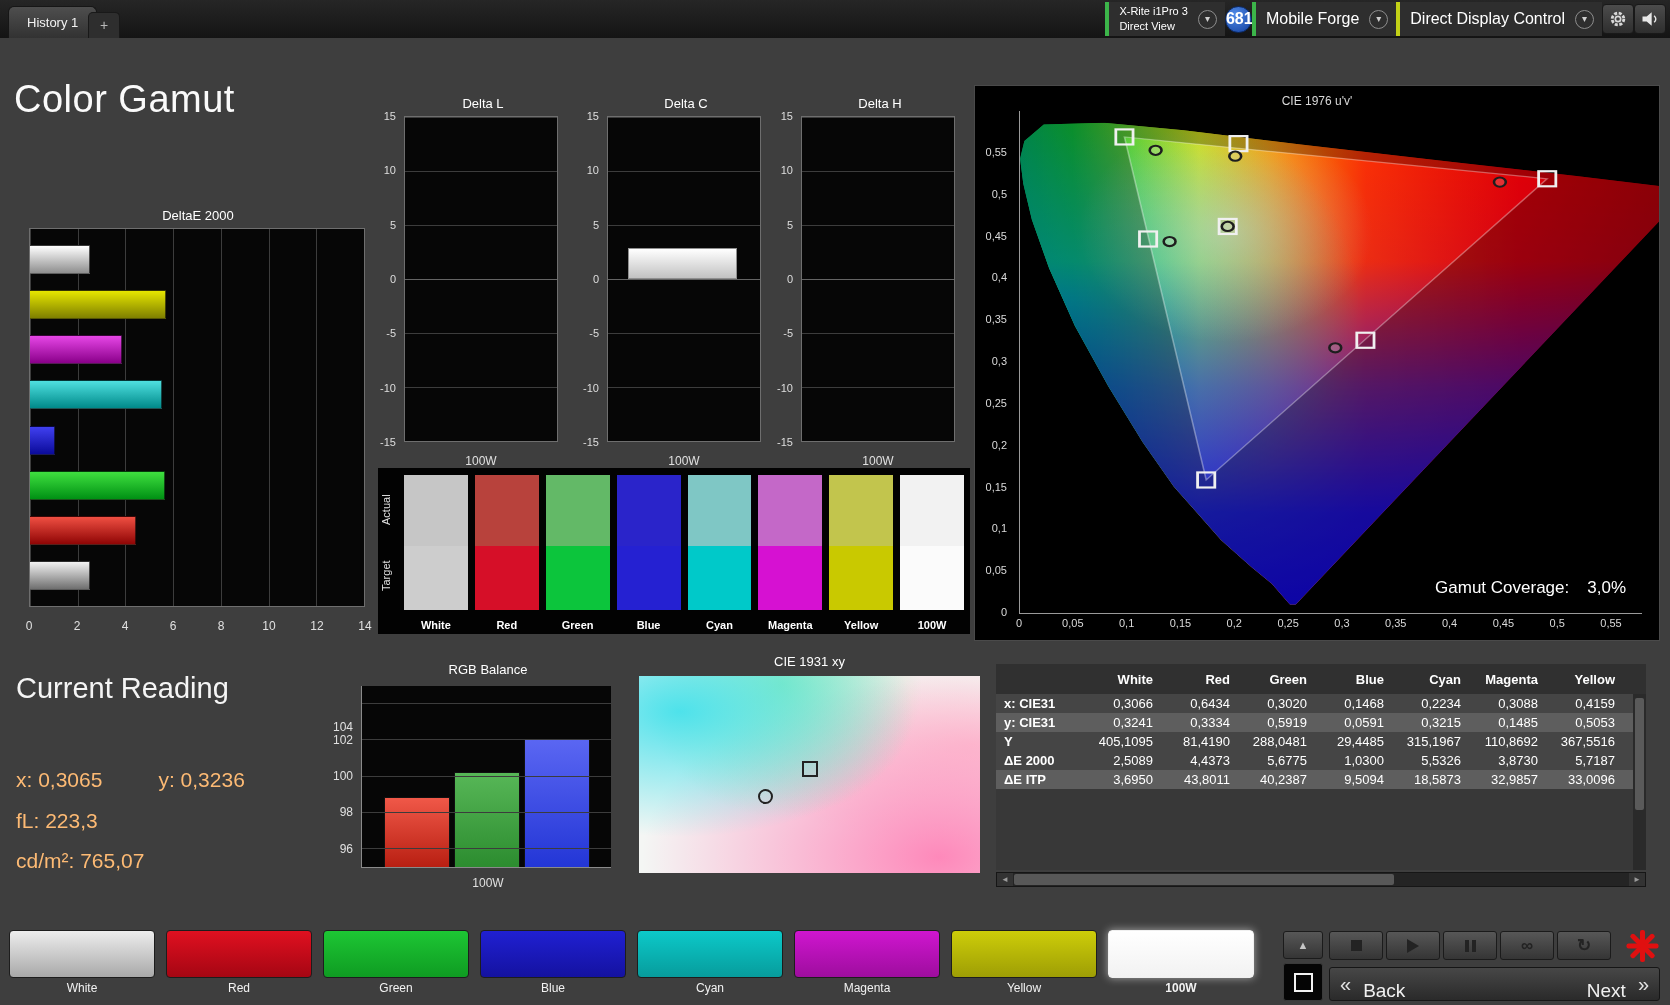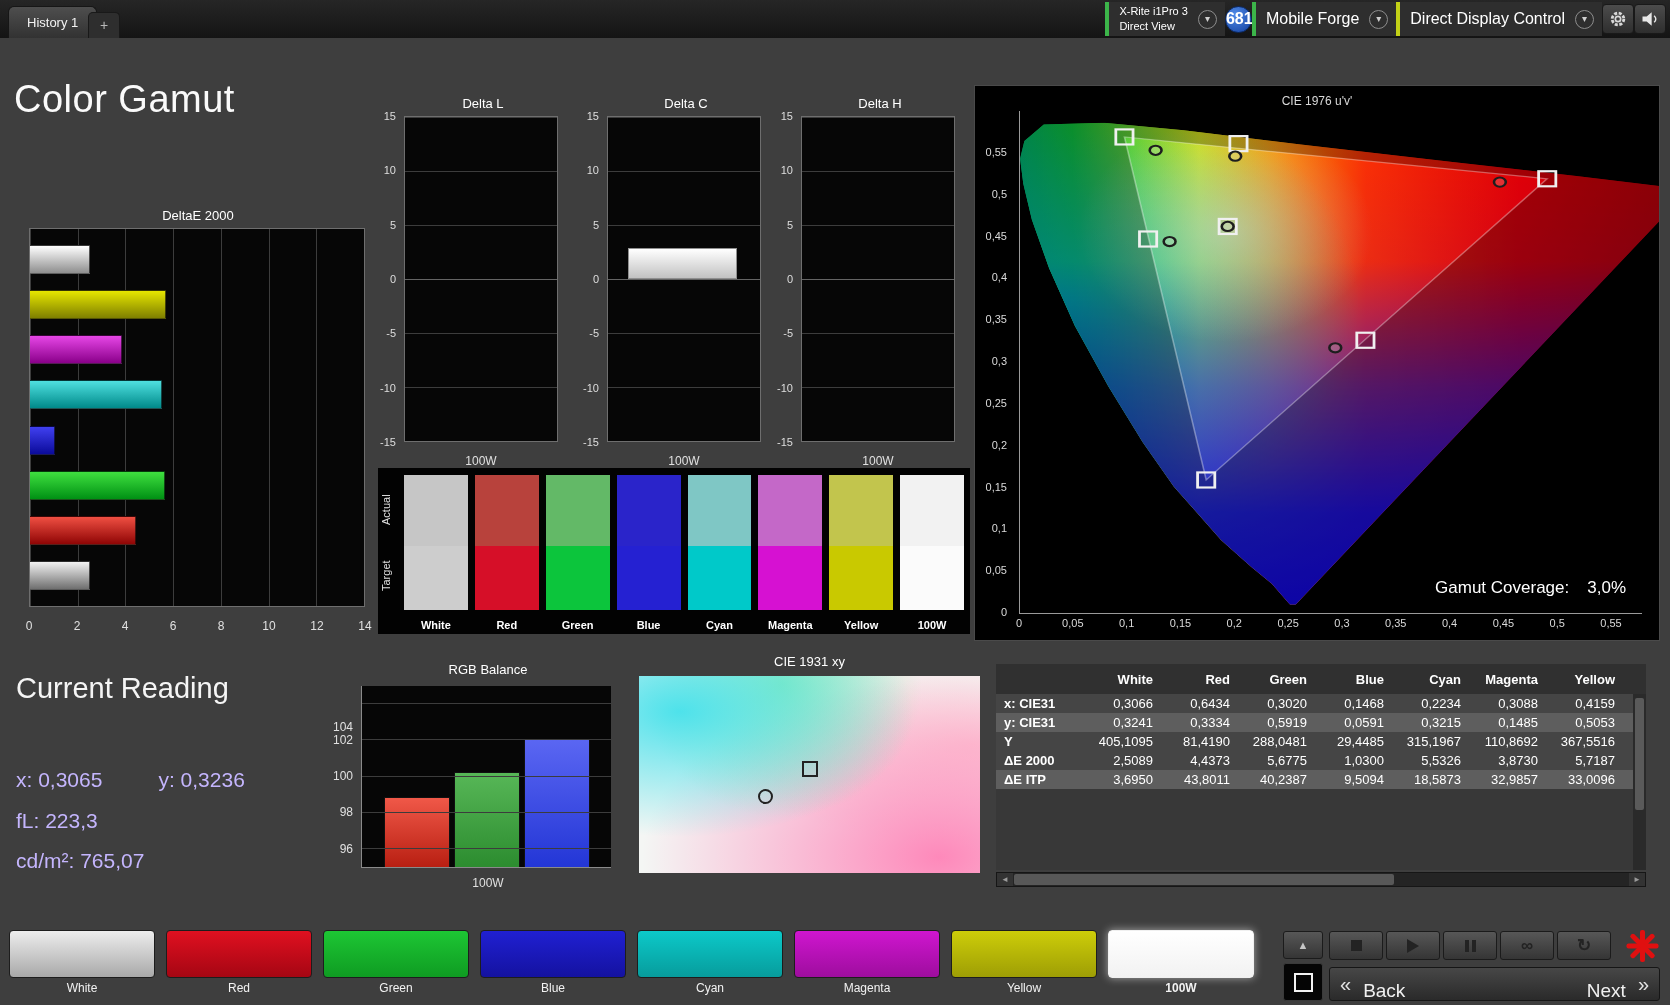--- a/index.html
+++ b/index.html
@@ -79,21 +79,21 @@
   .cie-xtick{position:absolute;transform:translateX(-50%);font-size:11px;color:#dadada;}
   #cie-yticks{position:absolute;left:2px;top:25px;width:36px;height:502px;}
   .cie-ytick{position:absolute;left:0;width:30px;text-align:right;font-size:11px;color:#dadada;}
   #coverage{position:absolute;right:33px;top:492px;font-size:17px;color:#fff;display:flex;gap:18px;}
   .msq{fill:none;stroke:#f0f0f0;stroke-width:2.6;}
   .mdot{fill:rgba(250,250,250,.18);stroke:#1e1e1e;stroke-width:2.4;}
 
   
   #current-reading{position:absolute;left:16px;top:672px;width:330px;height:220px;}
   #cr-title{font-size:29px;color:#f5f5f5;}
-  .cr-line{position:absolute;font-size:21px;color:#c4b5fd;justify-content:flex-end;}
+  .cr-line{position:absolute;font-size:21px;color:#fdba74;justify-content:flex-end;}
   #cr-xy{top:96px;display:flex;gap:56px;}
   #cr-fl{top:137px;} #cr-cd{top:177px;}
 
   
   #rgb{position:absolute;left:325px;top:662px;width:290px;height:230px;}
   #rgb .chart-title{left:36px;}
   #rgb-plot{position:absolute;left:36px;top:24px;width:250px;height:182px;background:#060606;
       border-left:1px solid #8a8a8a;border-bottom:1px solid #8a8a8a;box-sizing:border-box;}
   #rgb-yticks{position:absolute;left:0;top:24px;width:32px;height:182px;}
   .rgb-ytick{position:absolute;left:0;width:28px;text-align:right;font-size:12px;color:#e0e0e0;}

